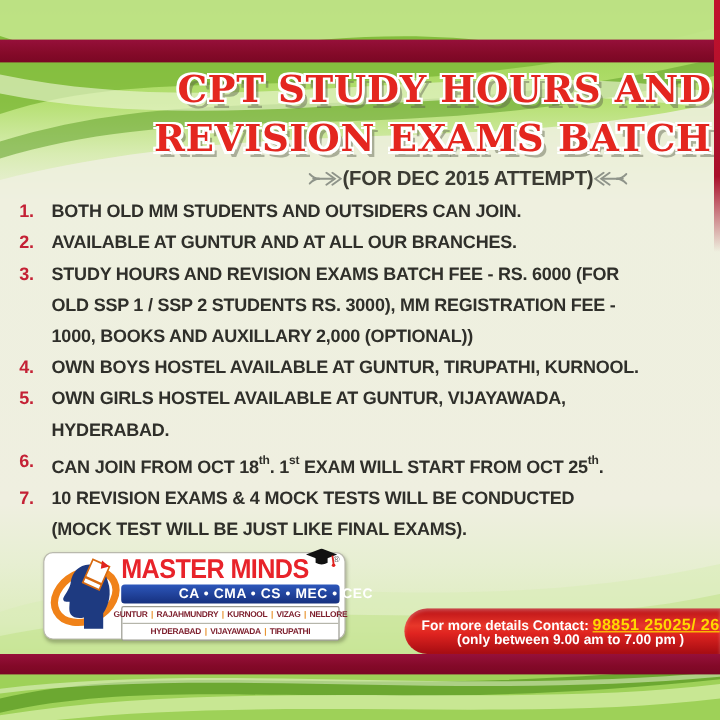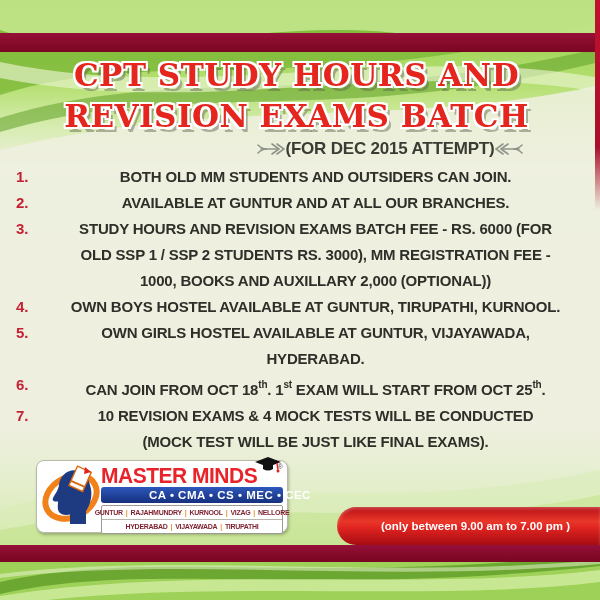--- a/index.html
+++ b/index.html
@@ -17,21 +17,21 @@
     color:#e4261f;letter-spacing:.5px;
     text-shadow:-2px -2px 0 #fff,2px -2px 0 #fff,-2px 2px 0 #fff,2px 2px 0 #fff,
       -2px 0 0 #fff,2px 0 0 #fff,0 -2px 0 #fff,0 2px 0 #fff,4px 5px 0 rgba(92,96,76,.45);}
   .subtitle-row{position:absolute;top:139px;left:240px;width:300px;display:flex;
     align-items:center;justify-content:center;gap:0;z-index:5;}
   .subtitle{font-size:17px;font-weight:bold;color:#3b3b33;letter-spacing:-.2px;white-space:nowrap;}
   .list{position:absolute;left:16px;top:164px;width:572px;z-index:5;
     font-size:15px;font-weight:700;color:#2f2f2a;letter-spacing:-.2px;line-height:26px;}
   .li{position:relative;padding-left:27px;}
   .num{position:absolute;left:0;top:0;color:#c42135;}
-  .line{display:block;white-space:nowrap;text-align:center;}
+  .line{display:block;white-space:nowrap;}
   .sup{font-size:10px;vertical-align:7px;}
   .logo-box{position:absolute;left:36px;top:460px;width:252px;height:73px;background:#fff;
     border:1px solid #b9b9ad;border-radius:8px;box-shadow:1px 2px 3px rgba(60,70,40,.35);
     z-index:6;display:flex;padding:3px 4px;box-sizing:border-box;}
   .logo-reg{position:absolute;top:2px;right:4px;font-size:7px;color:#555;}
   .logo-icon{flex:0 0 60px;height:64px;}
   .logo-right{flex:1;position:relative;min-width:0;}
   .brand{font-size:21px;line-height:22px;font-weight:bold;color:#e8232a;letter-spacing:-.5px;
     white-space:nowrap;transform:scaleY(1.08);transform-origin:left center;}
   .cap{position:absolute;top:-7px;right:2px;}
@@ -183,18 +183,22 @@
           <span class="pipe">|</span>
           <span>VIJAYAWADA</span>
           <span class="pipe">|</span>
           <span>TIRUPATHI</span>
         </div>
       </div>
     </div>
   </div>
 
   <div class="ribbon">
+    <div class="contact-line1">
+      <span>For more details Contact:</span>
+      <span class="phone">98851 25025/ 26</span>
+    </div>
     <div class="contact-line2">(only between 9.00 am to 7.00 pm )</div>
   </div>
 
   <div class="bottombar"></div>
 
 </div>
 
 </body></html>

